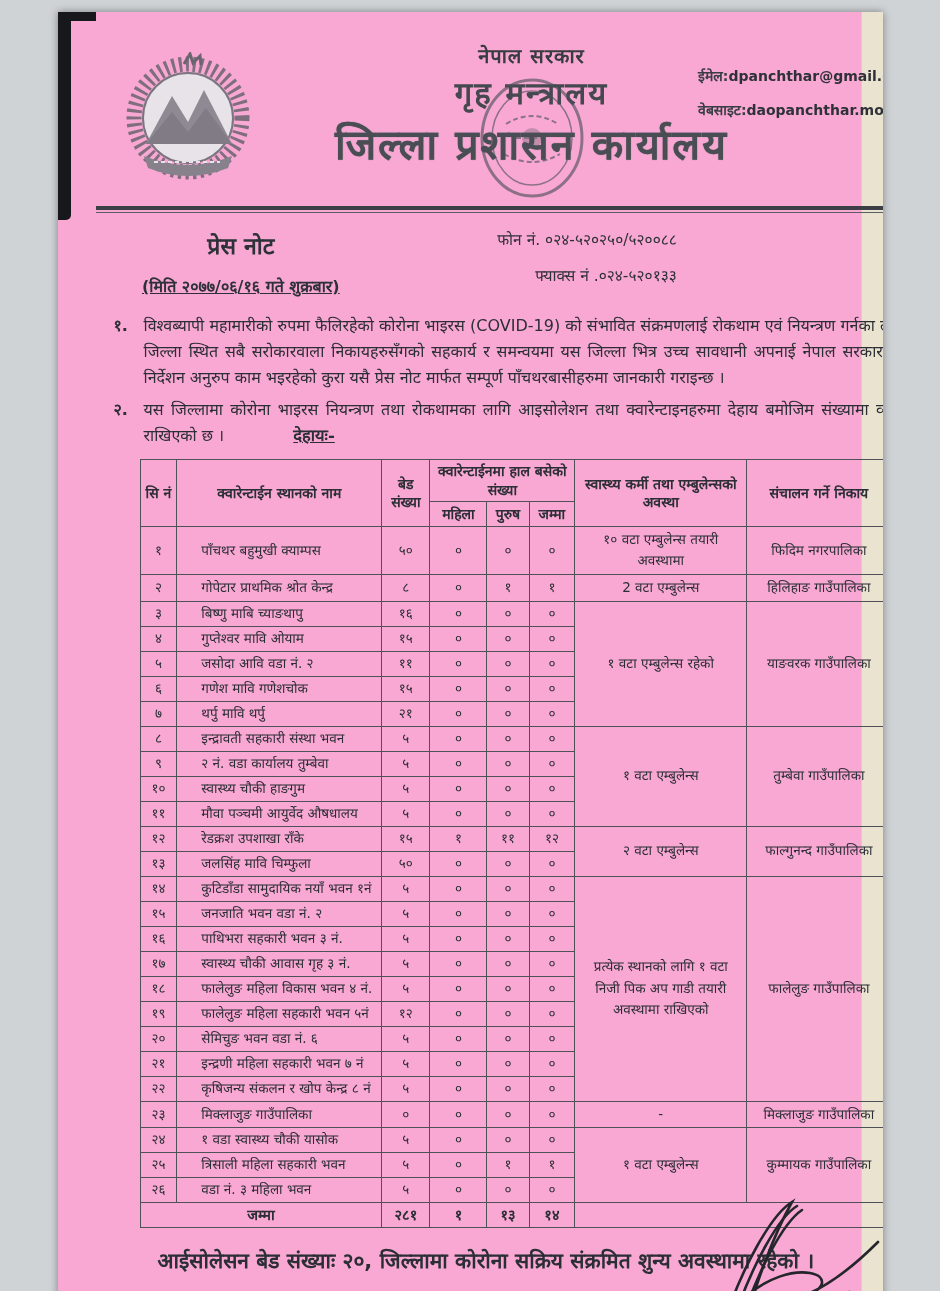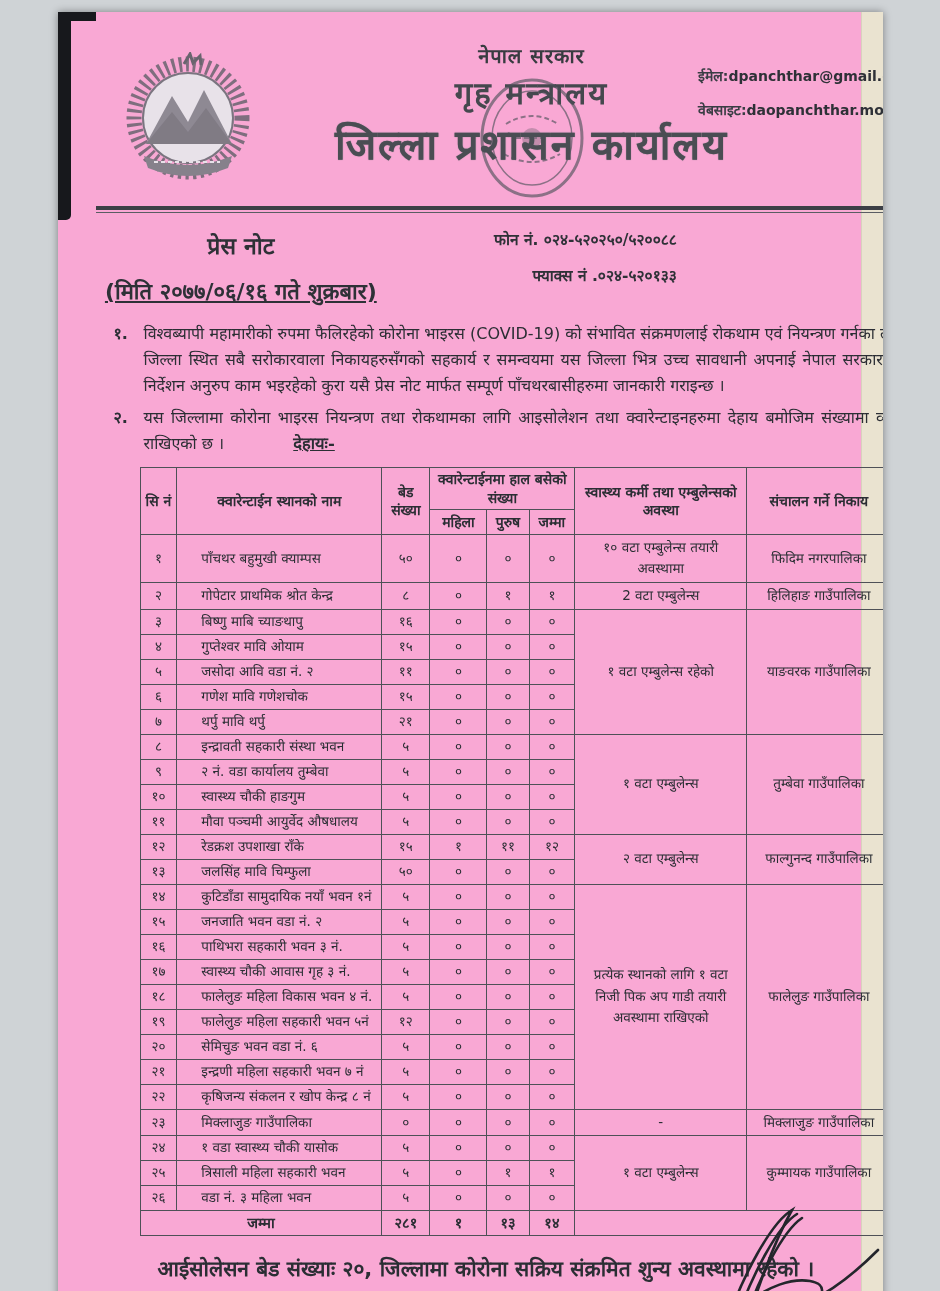--- a/index.html
+++ b/index.html
@@ -21,23 +21,23 @@
   .emblem{position:absolute;left:18px;top:40px;width:148px;height:138px;opacity:.88;}
   .stamp{position:absolute;left:50%;top:62px;transform:translateX(-50%);width:112px;height:128px;opacity:.62;}
   .contact{position:absolute;right:6px;top:48px;text-align:left;font-size:13px;color:#3a3d44;line-height:2.4;}
   .contact b{font-size:14px;color:#2e3137;}
   .contact .lbl{font-weight:bold;font-size:14px;}
   .rule{margin-top:8px;border-top:4px solid #3c3f45;border-bottom:1px solid #5a5d63;height:2px;}
   
   .meta{display:grid;grid-template-columns:1fr 1fr 1fr;margin-top:10px;font-size:15.5px;color:#2e3137;}
   .meta .left{text-align:left;line-height:2.3;font-weight:bold;}
   .meta .center{text-align:center;}
-  .meta .right{text-align:right;line-height:2.3;font-weight:bold;}
+  .meta .right{text-align:right;line-height:2.3;font-weight:normal;}
   .press-title{font-size:23px;font-weight:bold;margin-top:6px;}
-  .date-line{font-size:22px;font-weight:bold;text-decoration:underline;margin-top:14px;}
+  .date-line{font-size:16px;font-weight:bold;text-decoration:underline;margin-top:14px;}
   
   .paras{margin-top:16px;padding-left:18px;padding-right:14px;}
   .para{display:flex;font-size:16px;line-height:1.62;text-align:justify;margin-bottom:6px;color:#2b2e34;}
   .pnum{width:30px;flex:0 0 30px;font-weight:bold;}
   .ptext{flex:1;}
   .dehaya{font-weight:bold;text-decoration:underline;margin-left:64px;font-size:16.5px;}
   
   table.q{border-collapse:collapse;margin:10px 0 0 44px;width:752px;table-layout:fixed;}
   table.q th,table.q td{border:1px solid #4e5157;padding:2px 5px;font-size:13.5px;color:#2b2e34;
       overflow:hidden;line-height:1.3;}

